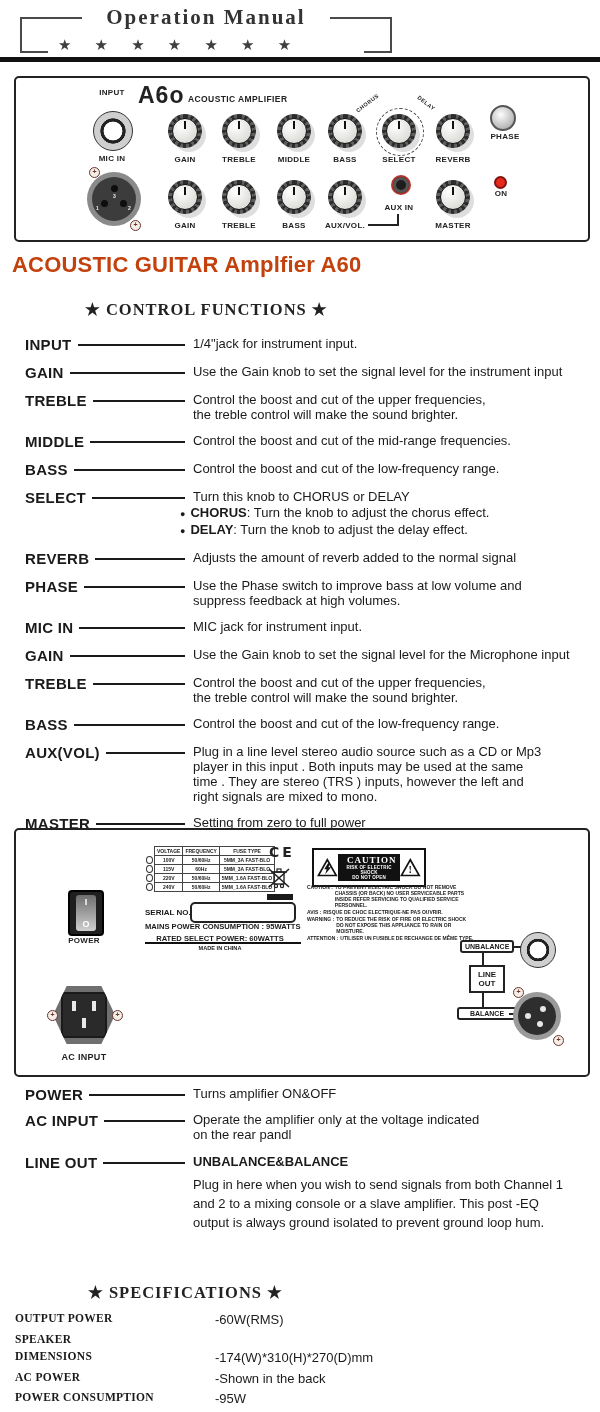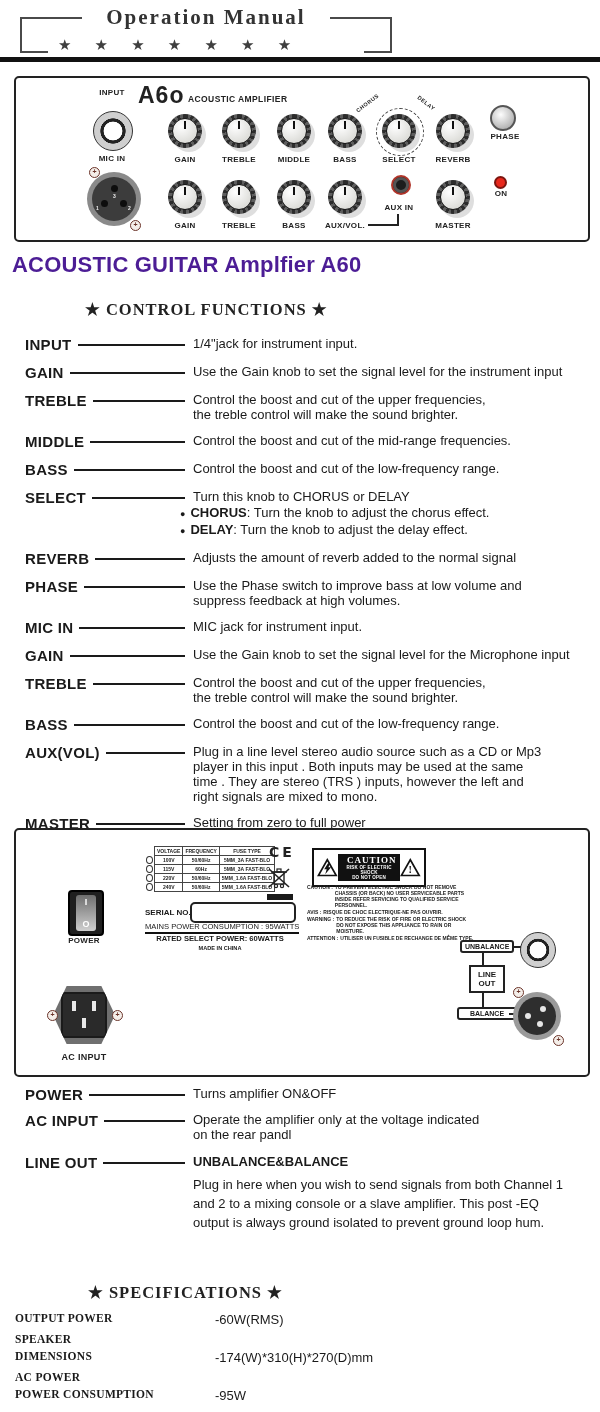--- a/index.html
+++ b/index.html
@@ -70,21 +70,21 @@
           font-size:9px;font-weight:bold;color:#fff;padding:2px 0;}
   .vtable{position:absolute;border-collapse:collapse;font-size:5px;line-height:6px;color:#222;}
   .vtable th,.vtable td{border:1px solid #444;padding:1px 2px;text-align:center;font-weight:bold;white-space:nowrap;}
   .vtable .nob{border:none;padding:0 1px;}
   .tcirc{display:inline-block;width:5px;height:6px;border:1px solid #333;border-radius:50%;}
   .ce{position:absolute;font-size:14px;font-weight:bold;letter-spacing:3px;color:#222;
       font-family:"DejaVu Sans",sans-serif;}
   .blackbar{position:absolute;background:#1a1a1a;}
   .serial-lbl{position:absolute;font-size:8px;font-weight:bold;}
   .serial-box{position:absolute;border:2px solid #222;border-radius:5px;background:#fff;}
-  .mains{position:absolute;font-size:7.6px;font-weight:normal;border-bottom:2px solid #111;padding-bottom:1px;white-space:nowrap;}
+  .mains{position:absolute;font-size:7.6px;font-weight:bold;border-bottom:2px solid #111;padding-bottom:11px;white-space:nowrap;}
   .rated{position:absolute;font-size:7.6px;font-weight:bold;text-align:center;}
   .madein{position:absolute;font-size:5.6px;font-weight:bold;text-align:center;}
   .cbx{position:absolute;border:2px solid #111;background:#fff;display:flex;align-items:center;
        justify-content:space-between;padding:2px 3px;}
   .cbx-center{background:#111;color:#fff;text-align:center;padding:1px 4px;}
   .cbx-title{font-family:"Liberation Serif",serif;font-weight:bold;font-size:9px;letter-spacing:1px;text-align:right;}
   .cbx-sub{font-size:4.5px;font-weight:bold;letter-spacing:.2px;}
   .cnotes{position:absolute;font-size:5px;line-height:6px;font-weight:bold;color:#222;width:168px;}
   .cnote{display:flex;margin-bottom:1px;}
   .cnote b{white-space:nowrap;margin-right:2px;}
@@ -92,21 +92,21 @@
           font-size:7px;font-weight:bold;text-align:center;padding:1px 3px;white-space:nowrap;}
   .lineoutbox{position:absolute;border:2px solid #222;background:#fff;font-size:8px;font-weight:bold;
               text-align:center;line-height:9px;padding:3px 3px;}
   .hexplate{position:absolute;width:62px;height:58px;background:#6f6f6f;
             clip-path:polygon(22% 0,78% 0,100% 50%,78% 100%,22% 100%,0 50%);
             display:flex;align-items:center;justify-content:center;}
   .iec{width:42px;height:42px;border-radius:4px;background:#2a2a2a;position:relative;border:2px solid #1a1a1a;}
   .prong{position:absolute;width:4px;height:10px;background:#e8e8e8;}
 
   
-  .page-title{position:absolute;left:12px;top:252px;font-size:22px;font-weight:bold;color:#4c1d95;letter-spacing:.2px;}
+  .page-title{position:absolute;left:12px;top:252px;font-size:22px;font-weight:bold;color:#c2410c;letter-spacing:.2px;}
   .sec-heading{position:absolute;font-family:"Liberation Serif",serif;font-weight:bold;
                font-size:16.5px;letter-spacing:1px;color:#222;}
   .deflist{position:absolute;left:25px;width:556px;}
   .row{display:grid;grid-template-columns:168px 1fr;margin-bottom:11px;}
   .term-cell{display:flex;}
   .term{font-weight:bold;font-size:15px;letter-spacing:.3px;white-space:nowrap;}
   .lead{flex:1;height:0;border-top:2px solid #1a1a1a;margin:8px 8px 0 6px;}
   .desc{font-size:13px;line-height:15px;white-space:pre-line;}
   .desc-head{font-size:13px;font-weight:bold;line-height:15px;}
   .desc-para{font-size:13px;line-height:19px;white-space:pre-line;margin-top:6px;}
@@ -530,20 +530,21 @@
     </div>
     <div class="specrow">
       <span class="speclabel">SPEAKER</span>
     </div>
     <div class="specrow">
       <span class="speclabel">DIMENSIONS</span>
       <span class="specvalue">-174(W)*310(H)*270(D)mm</span>
     </div>
     <div class="specrow">
       <span class="speclabel">AC POWER</span>
+      <span class="specvalue">-Shown in the back</span>
     </div>
     <div class="specrow">
       <span class="speclabel">POWER CONSUMPTION</span>
       <span class="specvalue">-95W</span>
     </div>
   </div>
 
 </div>
 
 </body></html>

